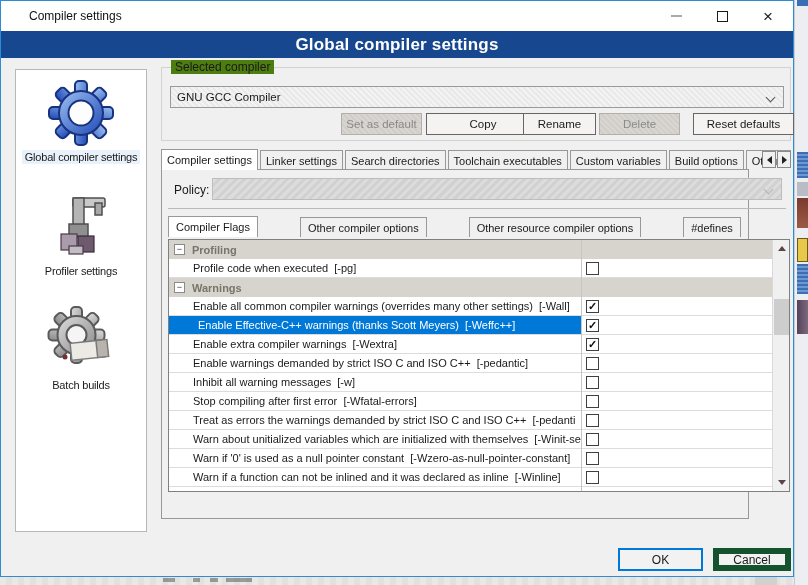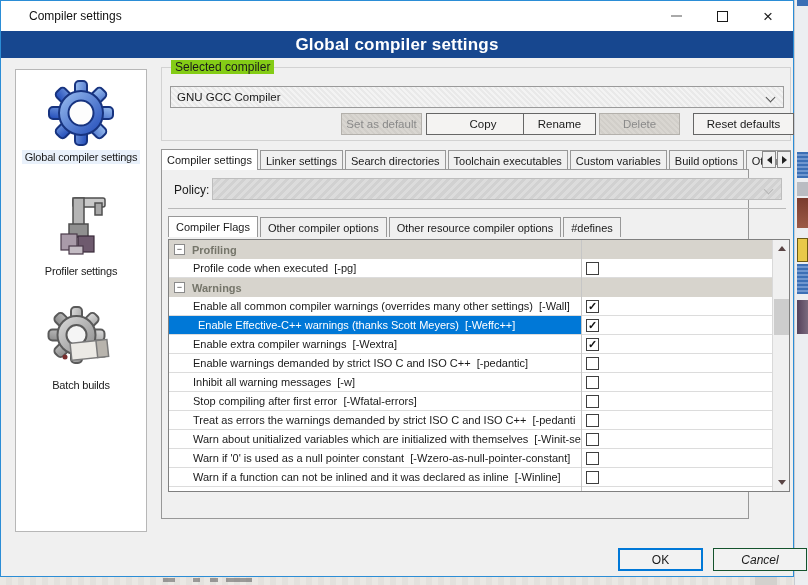--- a/index.html
+++ b/index.html
@@ -37,21 +37,21 @@
              background:#fff; border:1px solid #b7b7b7; display:flex; flex-direction:column;
              align-items:center; }
   .side-item { display:flex; flex-direction:column; align-items:center; width:100%; }
   .side-label { font-size:11px; letter-spacing:-0.2px; white-space:nowrap; padding:1px 3px; }
   .side-item.selected .side-label { background:#e9f1fb; }
   .icon-wrap { width:76px; height:74px; display:flex; align-items:center; justify-content:center; }
 
   
   .groupbox { position:absolute; left:160px; top:66px; width:630px; height:74px;
               border:1px solid #d2d2d2; }
-  .group-label { position:absolute; top:-8px; left:9px; background:#84cc16; padding:0 4px; font-size:12px; }
+  .group-label { position:absolute; top:-8px; left:9px; background:#4d7c0f; padding:0 4px; font-size:12px; }
   .combo { position:absolute; left:8px; top:18px; width:614px; height:22px;
            border:1px solid #9a9a9a;
            background:repeating-linear-gradient(45deg,#f3f3f3 0 2px,#e9e9e9 2px 4px);
            display:flex; align-items:center; padding:0 24px 0 6px; font-size:11.5px; }
   .chev { position:absolute; right:9px; top:7px; width:7px; height:7px;
           border-right:1.6px solid #555; border-bottom:1.6px solid #555; transform:rotate(45deg); }
   .btn { position:absolute; top:112px; height:22px; border:1px solid #666; background:#f4f3f2;
          font-size:11.5px; display:flex; align-items:center; justify-content:center;
          font-family:"Liberation Sans",sans-serif; color:#1a1a1a; }
   .btn.disabled { border-color:#b3b0ab; color:#8a8a8a;
@@ -75,21 +75,21 @@
 
   
   .policy-label { position:absolute; left:12px; top:13px; font-size:12px; }
   .policy-combo { position:absolute; left:50px; top:8px; width:570px; height:22px;
                   border:1px solid #bdbdbd;
                   background:repeating-linear-gradient(135deg,#dcdcdc 0 3px,#d1d1d1 3px 6px); }
   .policy-combo .chev { border-color:#b5b5b5; }
   .hsep { position:absolute; left:6px; top:38px; width:618px; height:0; border-top:1px solid #b9b9b9; }
 
   
-  .inner-tabbar { position:absolute; left:6px; top:46px; width:618px; height:22px; display:flex; }
+  .inner-tabbar { position:absolute; left:6px; top:46px; width:618px; height:22px; display:flex;gap:40px; }
   .inner-tabbar .tab { font-size:11px; padding:0 7px; }
 
   
   .flag-list { position:absolute; left:6px; top:69px; width:622px; height:253px;
                border:1px solid #7f7f7f; background:#fff; overflow:hidden; }
   .rows-layer { position:absolute; left:0; top:0; width:603px; }
   .flag-row { height:19px; display:flex; align-items:center; width:603px; }
   .flag-row.cat { background:#d7d4cd; }
   .flag-row.cat .cat-text { color:#75756a; font-weight:bold; font-size:11px; margin-left:7px; }
   .collapse-box { width:11px; height:11px; border:1px solid #8a8a8a; background:#fff; margin-left:5px;
@@ -110,21 +110,21 @@
   .tri-up   { width:0; height:0; border-left:4px solid transparent; border-right:4px solid transparent; border-bottom:5px solid #5a4545; }
   .tri-down { width:0; height:0; border-left:4px solid transparent; border-right:4px solid transparent; border-top:5px solid #5a4545; }
   .vs-thumb { position:absolute; left:1px; top:59px; width:15px; height:36px; background:#cdcdcd; }
 
   .note-text { position:absolute; left:8px; top:322px; font-size:11.5px; color:#8a4f3d; }
 
   
   .footer-btn { position:absolute; top:547px; height:23px; display:flex; align-items:center;
                 justify-content:center; font-size:12px; background:#f2f2f2; }
   .ok-btn { left:617px; width:85px; border:2px solid #0078d7; }
-  .cancel-btn { left:712px; width:94px; border:1px solid #14532d;font-style:italic; }
+  .cancel-btn { left:712px; width:78px; border:6px solid #14532d; }
 </style>
 </head>
 <body>
 
 <div class="bg-right">
   <div class="blk" style="top:0;height:6px;background:#3b6fb5"></div>
   <div class="blk" style="top:152px;height:26px;background:repeating-linear-gradient(0deg,#3b6fb5 0 2px,#6f97cf 2px 4px)"></div>
   <div class="blk" style="top:182px;height:14px;background:#b9bcc2"></div>
   <div class="blk" style="top:198px;height:30px;background:linear-gradient(#7a3b2e,#9c5a46)"></div>
   <div class="blk" style="top:238px;height:24px;background:#e8c84a;border:1px solid #6b5a14"></div>

